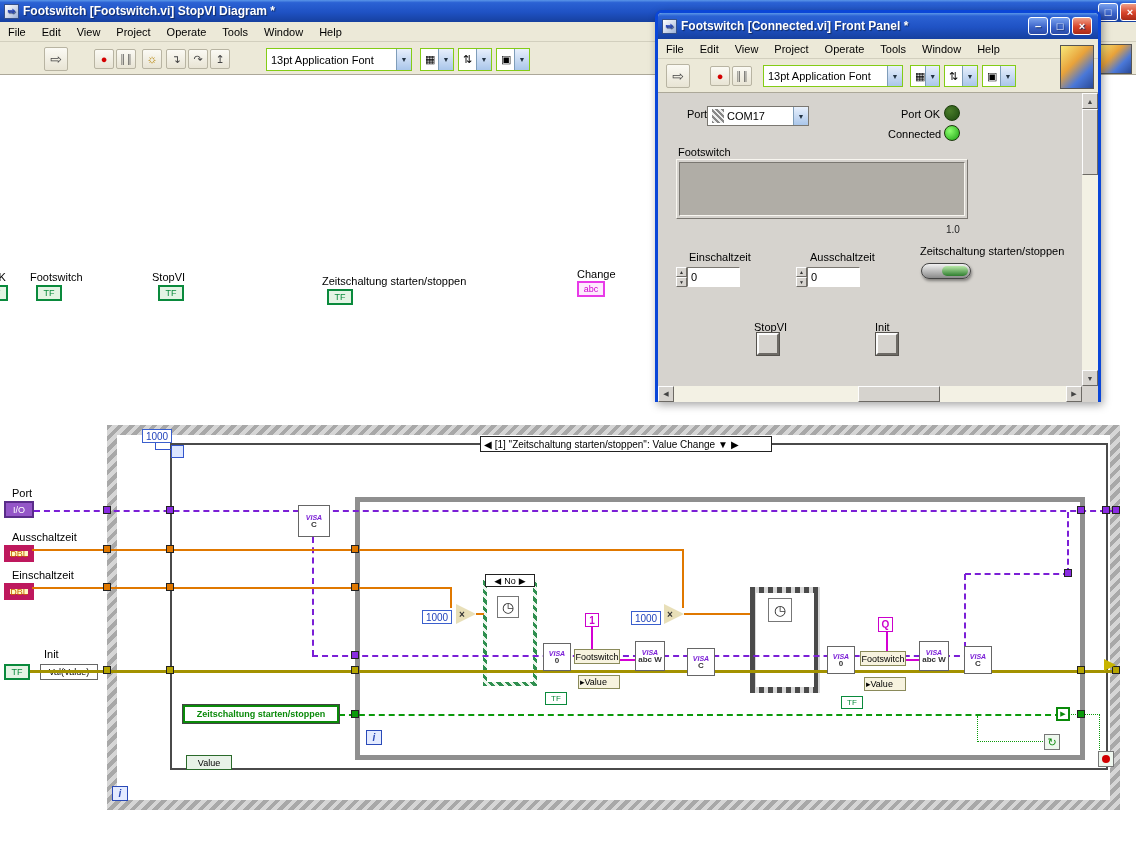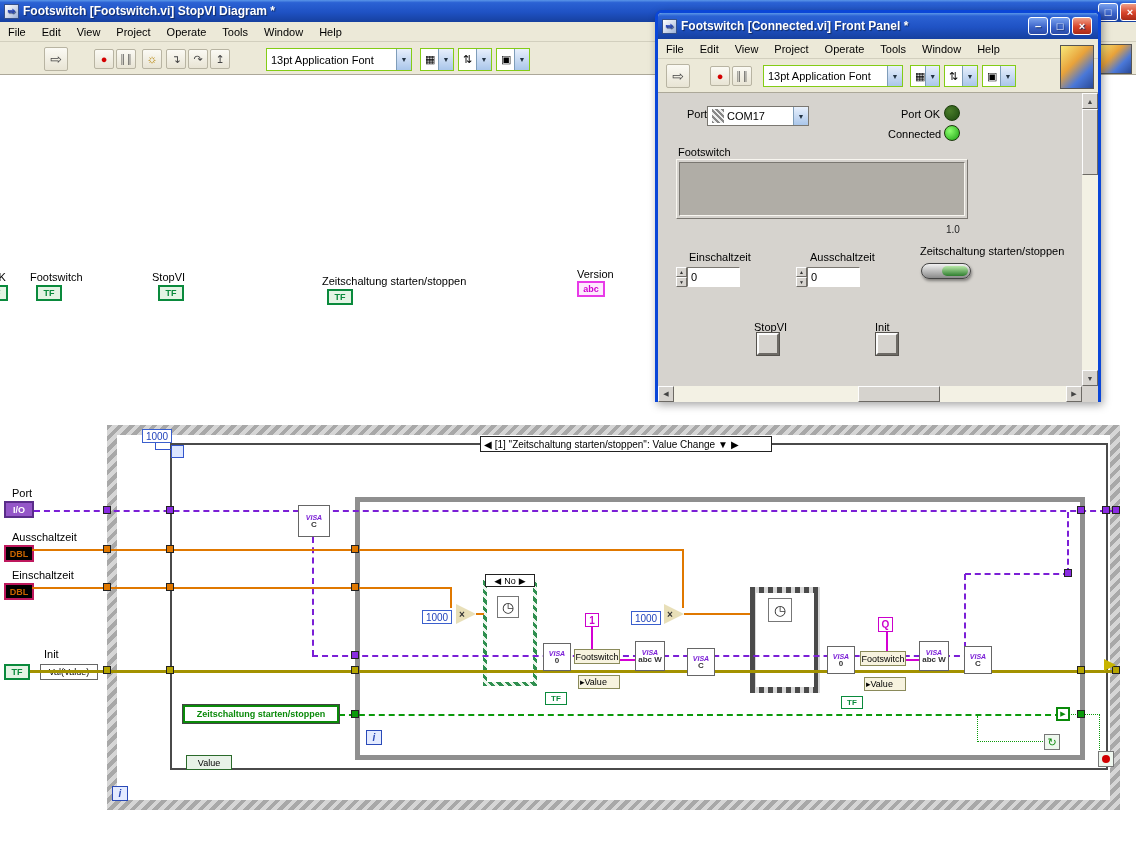--- a/index.html
+++ b/index.html
@@ -12,25 +12,25 @@
 .wbtn{width:20px;height:18px;border:1px solid #fff;border-radius:3px;background:linear-gradient(180deg,#7aa2ee,#3a62c8 60%,#2a4aa8);color:#fff;font-size:11px;line-height:16px;text-align:center;font-weight:bold}
 .wbtn.close{background:linear-gradient(180deg,#f0a088,#d8442a 55%,#a82a16)}
 .menubar{background:#ece9d8;border-bottom:1px solid #d2cfbe;display:flex;align-items:center;font-size:11px;color:#000}
 .menubar span{padding:11px 8px}
 .toolbar{background:#ece9d8;border-bottom:1px solid #aca899;display:flex;align-items:center}
 .tbtn{border:1px solid #b8b4a2;border-radius:2px;background:linear-gradient(#fbfaf4,#e8e4d4);display:flex;align-items:center;justify-content:center;color:#444}
 .combo{border:1px solid #84cc16;background:#fff;display:flex;align-items:center;font-size:11px;padding-left:4px;color:#000}
 .combo .dd{margin-left:auto;align-self:stretch;width:15px;background:linear-gradient(#e8f0fc,#aac6ea);border-left:1px solid #7f9db9;display:flex;align-items:center;justify-content:center;font-size:7px;color:#234}
 
 .lbl{font-size:11px;color:#000;white-space:nowrap}
-.term{display:flex;align-items:center;justify-content:center;font-weight:bold;font-size:9px;background:#fff}
+.term{display:flex;align-items:center;justify-content:center;font-weight:normal;font-size:9px;background:#fff}
 .tf{border:2px solid #0a8a3c;color:#0a8a3c;background:#e4f4e4}
 .abc{border:2px solid #e83ae8;color:#d000d0;background:#fdeafd}
 .io{border:2px solid #5a2d8a;background:#9456c8;color:#fff}
-.dbl{border:2px solid #be185d;color:#c86400;background:#000000}
+.dbl{border:6px solid #be185d;color:#c86400;background:#fef9c3}
 .cblue{display:flex;align-items:center;justify-content:center;font-size:10px;background:#fff;border:1px solid #3a5fcd;color:#2244bb}
 .cmag{display:flex;align-items:center;justify-content:center;font-size:10px;background:#fff;border:1px solid #cc00cc;color:#cc00cc;font-weight:bold}
 .whp{border-top:2px dashed #7b1fd6;height:0}
 .wvp{border-left:2px dashed #7b1fd6;width:0}
 .who{border-top:2px solid #e07800;height:0}
 .wvo{border-left:2px solid #e07800;width:0}
 .whe{border-top:3px solid #a39200;height:0}
 .whg{border-top:2px dashed #0a9a0a;height:0}
 .whg2{border-top:1px dotted #0a9a0a;height:0}
 .wvg2{border-left:1px dotted #0a9a0a;width:0}
@@ -113,21 +113,21 @@
 
 <span class="ab lbl" style="left:30px;top:271px">Footswitch</span>
 <div class="ab term tf" style="left:36px;top:285px;width:26px;height:16px">TF</div>
 
 <span class="ab lbl" style="left:152px;top:271px">StopVI</span>
 <div class="ab term tf" style="left:158px;top:285px;width:26px;height:16px">TF</div>
 
 <span class="ab lbl" style="left:322px;top:275px">Zeitschaltung starten/stoppen</span>
 <div class="ab term tf" style="left:327px;top:289px;width:26px;height:16px">TF</div>
 
-<span class="ab lbl" style="left:577px;top:268px">Version</span>
+<span class="ab lbl" style="left:577px;top:268px">Change</span>
 <div class="ab term abc" style="left:577px;top:281px;width:28px;height:16px">abc</div>
 
 <span class="ab lbl" style="left:12px;top:487px">Port</span>
 <div class="ab term io" style="left:4px;top:501px;width:30px;height:17px">I/O</div>
 
 <span class="ab lbl" style="left:12px;top:531px">Ausschaltzeit</span>
 <div class="ab term dbl" style="left:4px;top:545px;width:30px;height:17px">DBL</div>
 
 <span class="ab lbl" style="left:12px;top:569px">Einschaltzeit</span>
 <div class="ab term dbl" style="left:4px;top:583px;width:30px;height:17px">DBL</div>

